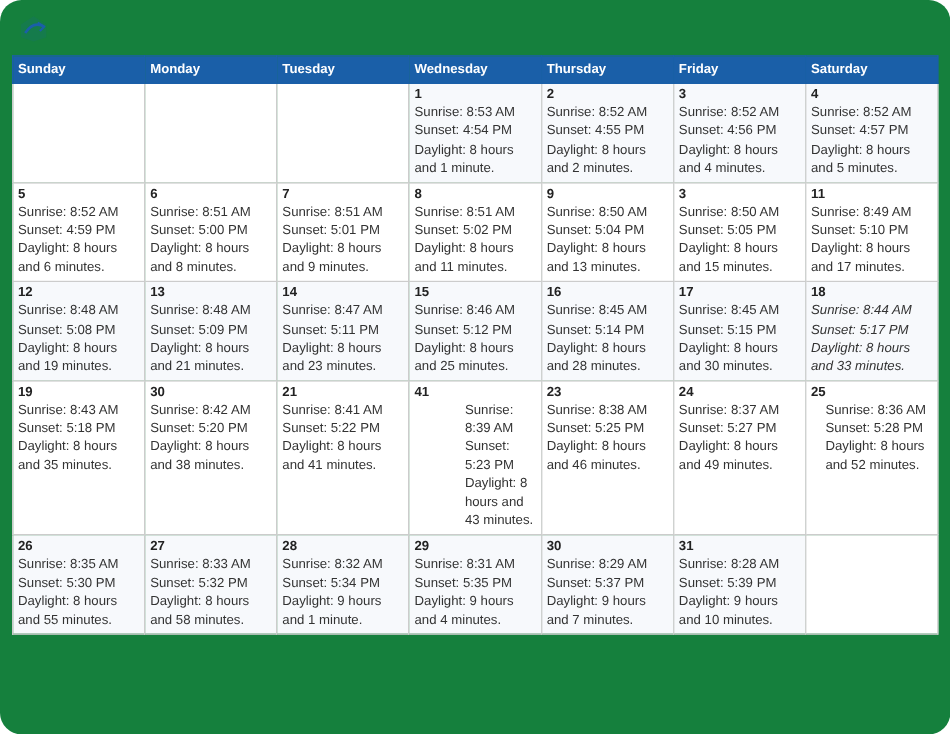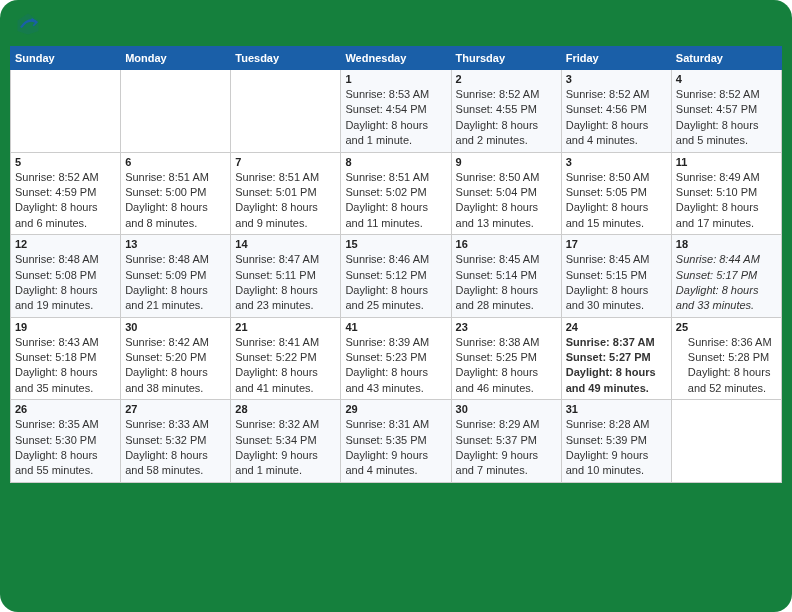--- a/index.html
+++ b/index.html
@@ -272,33 +272,33 @@
 Daylight: 8 hours and 38 minutes.</div>
           </td>
           <td>
             <span class="day-number">21</span>
             <div class="cell-text" style="white-space: pre-line;">Sunrise: 8:41 AM
 Sunset: 5:22 PM
 Daylight: 8 hours and 41 minutes.</div>
           </td>
           <td>
             <span class="day-number">41</span>
-            <div class="cell-text" style="white-space: pre-line;">Sunrise: 8:39 AM
+            <div class="cell-text" style="white-space: pre-line; margin-left: 42px;">Sunrise: 8:39 AM
 Sunset: 5:23 PM
 Daylight: 8 hours and 43 minutes.</div>
           </td>
           <td>
             <span class="day-number">23</span>
             <div class="cell-text" style="white-space: pre-line;">Sunrise: 8:38 AM
 Sunset: 5:25 PM
 Daylight: 8 hours and 46 minutes.</div>
           </td>
           <td>
             <span class="day-number">24</span>
-            <div class="cell-text" style="white-space: pre-line; font-weight: bold;">Sunrise: 8:37 AM
+            <div class="cell-text" style="white-space: pre-line;">Sunrise: 8:37 AM
 Sunset: 5:27 PM
 Daylight: 8 hours and 49 minutes.</div>
           </td>
           <td>
             <span class="day-number">25</span>
             <div class="cell-text" style="white-space: pre-line; margin-left: 12px;">Sunrise: 8:36 AM
 Sunset: 5:28 PM
 Daylight: 8 hours and 52 minutes.</div>
           </td>
         </tr>

